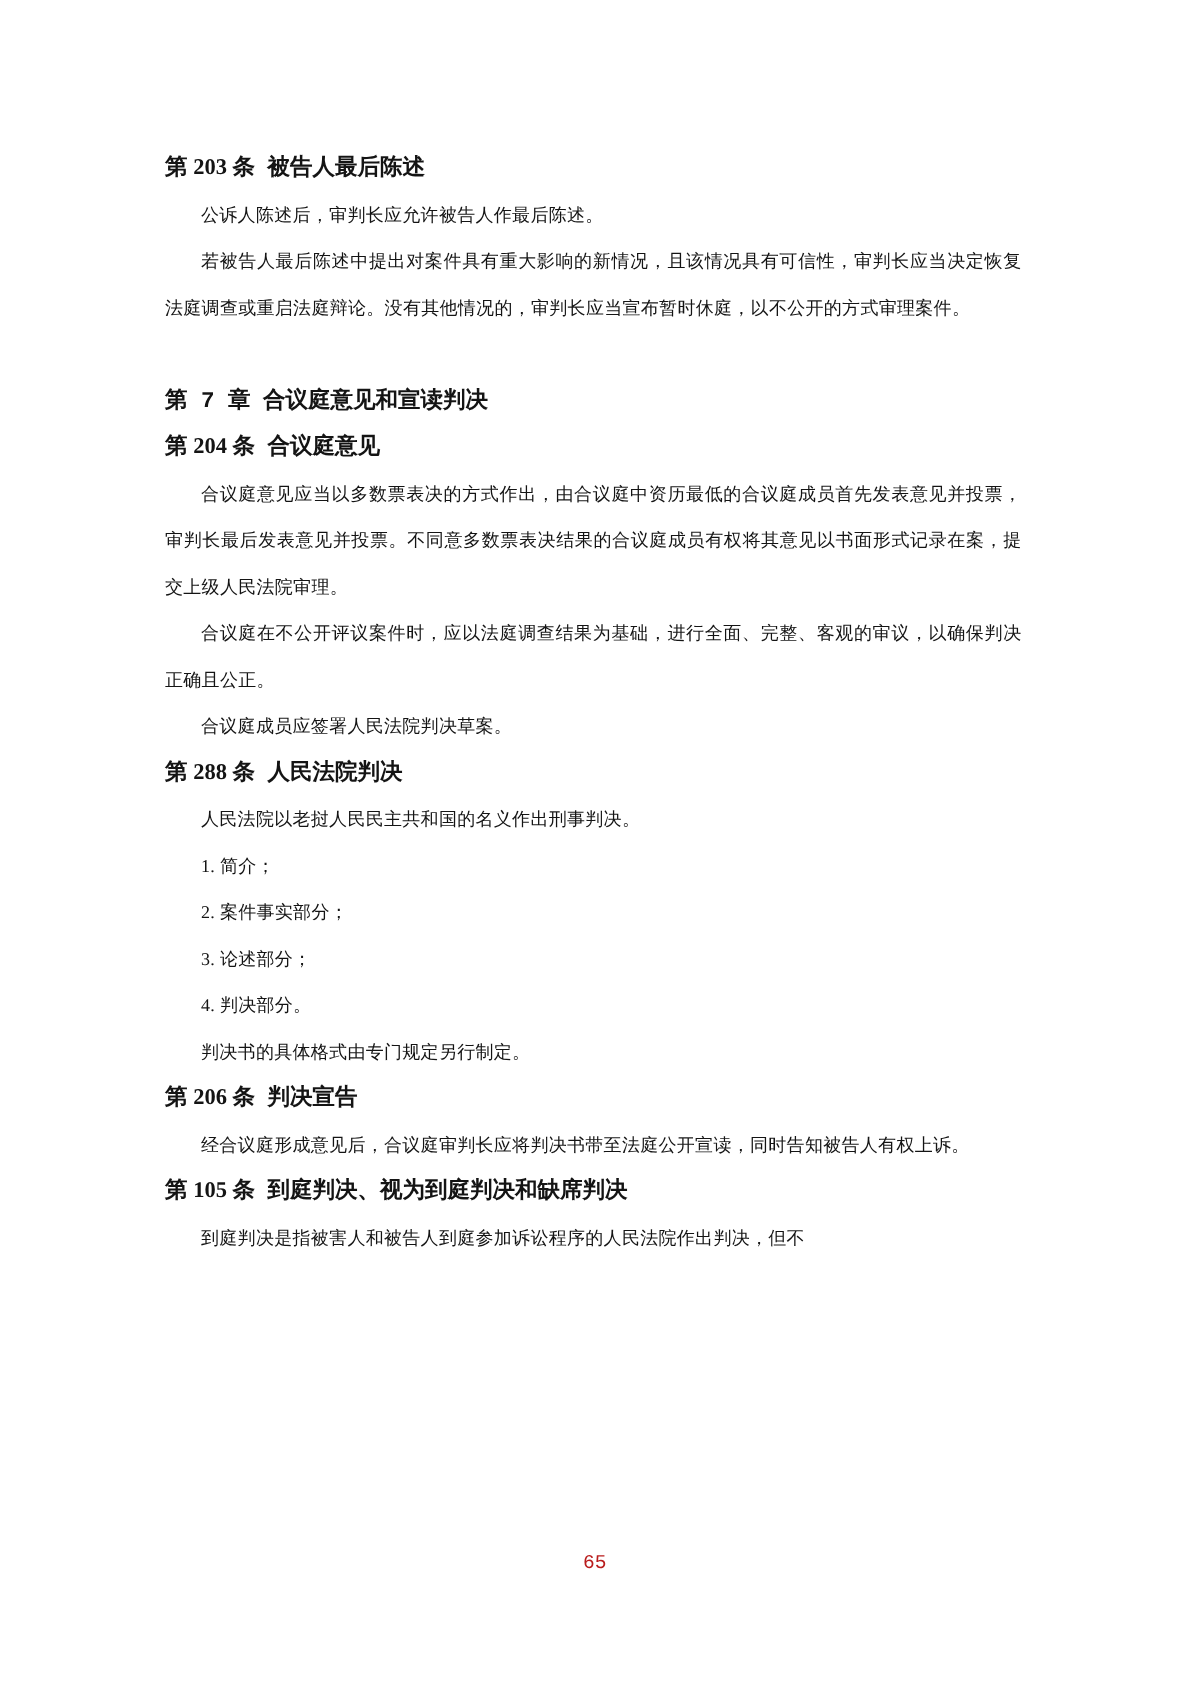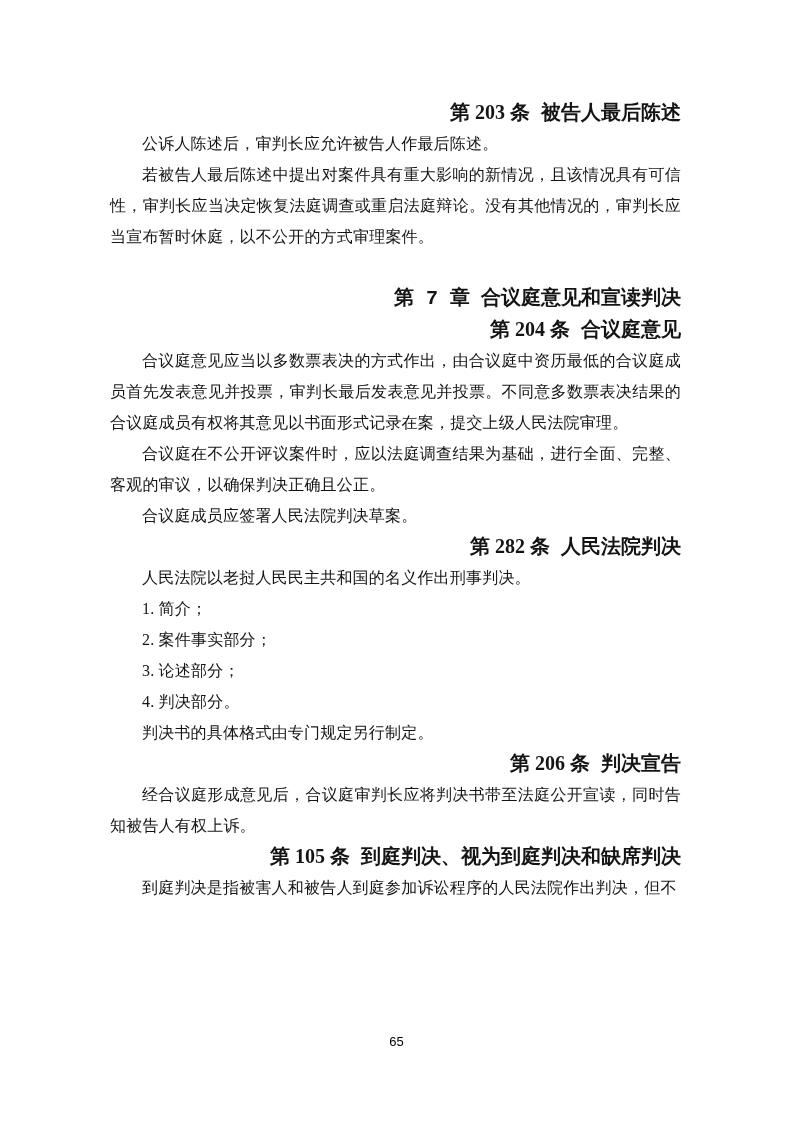--- a/index.html
+++ b/index.html
@@ -18,68 +18,68 @@
     padding: 97px 112px 0 110px;
     overflow: hidden;
     font-family: "Liberation Serif", "DejaVu Serif", serif;
     color: #141414;
   }
   .content {
     width: 100%;
   }
   .para {
     margin: 0;
-    font-size: 16px;
+    font-size: 12px;
     line-height: 31px;
     text-indent: 2em;
     text-align: justify;
     letter-spacing: 0.2px;
   }
   .heading {
     margin: 0;
-    font-size: 20px;
+    font-size: 15px;
     line-height: 31px;
     font-weight: 700;
-    text-align: right;
+    text-align: left;
     font-family: "Liberation Serif", "DejaVu Serif", serif;
   }
   .chapter-heading {
     margin-top: 31px; 
     font-family: Liberation Mono, monospace;
   }
   .heading .hlabel {
     margin-right: 0.55em;
   }
   .page-footer {
     position: absolute;
     left: 0;
     right: 0;
     bottom: 72px;
     text-align: center;
   }
   .page-number {
-    font-family: Liberation Sans, sans-serif;
+    font-family: Liberation Mono, monospace;
     font-size: 13px;
-    color: #000000;
+    color: #b91c1c;
   }
 </style>
 </head>
 <body>
 
 <div class="page">
   <main class="content">
       <h3 class="heading article-heading"><span class="hlabel">第 203 条</span><span class="htitle">被告人最后陈述</span></h3>
       <p class="para">公诉人陈述后，审判长应允许被告人作最后陈述。</p>
       <p class="para">若被告人最后陈述中提出对案件具有重大影响的新情况，且该情况具有可信性，审判长应当决定恢复法庭调查或重启法庭辩论。没有其他情况的，审判长应当宣布暂时休庭，以不公开的方式审理案件。</p>
       <h2 class="heading chapter-heading"><span class="hlabel">第 7 章</span><span class="htitle">合议庭意见和宣读判决</span></h2>
       <h3 class="heading article-heading"><span class="hlabel">第 204 条</span><span class="htitle">合议庭意见</span></h3>
       <p class="para">合议庭意见应当以多数票表决的方式作出，由合议庭中资历最低的合议庭成员首先发表意见并投票，审判长最后发表意见并投票。不同意多数票表决结果的合议庭成员有权将其意见以书面形式记录在案，提交上级人民法院审理。</p>
       <p class="para">合议庭在不公开评议案件时，应以法庭调查结果为基础，进行全面、完整、客观的审议，以确保判决正确且公正。</p>
       <p class="para">合议庭成员应签署人民法院判决草案。</p>
-      <h3 class="heading article-heading"><span class="hlabel">第 282 条</span><span class="htitle">人民法院判决</span></h3>
+      <h3 class="heading article-heading"><span class="hlabel">第 288 条</span><span class="htitle">人民法院判决</span></h3>
       <p class="para">人民法院以老挝人民民主共和国的名义作出刑事判决。</p>
       <p class="para list-item">1. 简介；</p>
       <p class="para list-item">2. 案件事实部分；</p>
       <p class="para list-item">3. 论述部分；</p>
       <p class="para list-item">4. 判决部分。</p>
       <p class="para">判决书的具体格式由专门规定另行制定。</p>
       <h3 class="heading article-heading"><span class="hlabel">第 206 条</span><span class="htitle">判决宣告</span></h3>
       <p class="para">经合议庭形成意见后，合议庭审判长应将判决书带至法庭公开宣读，同时告知被告人有权上诉。</p>
       <h3 class="heading article-heading"><span class="hlabel">第 105 条</span><span class="htitle">到庭判决、视为到庭判决和缺席判决</span></h3>
       <p class="para">到庭判决是指被害人和被告人到庭参加诉讼程序的人民法院作出判决，但不</p>

